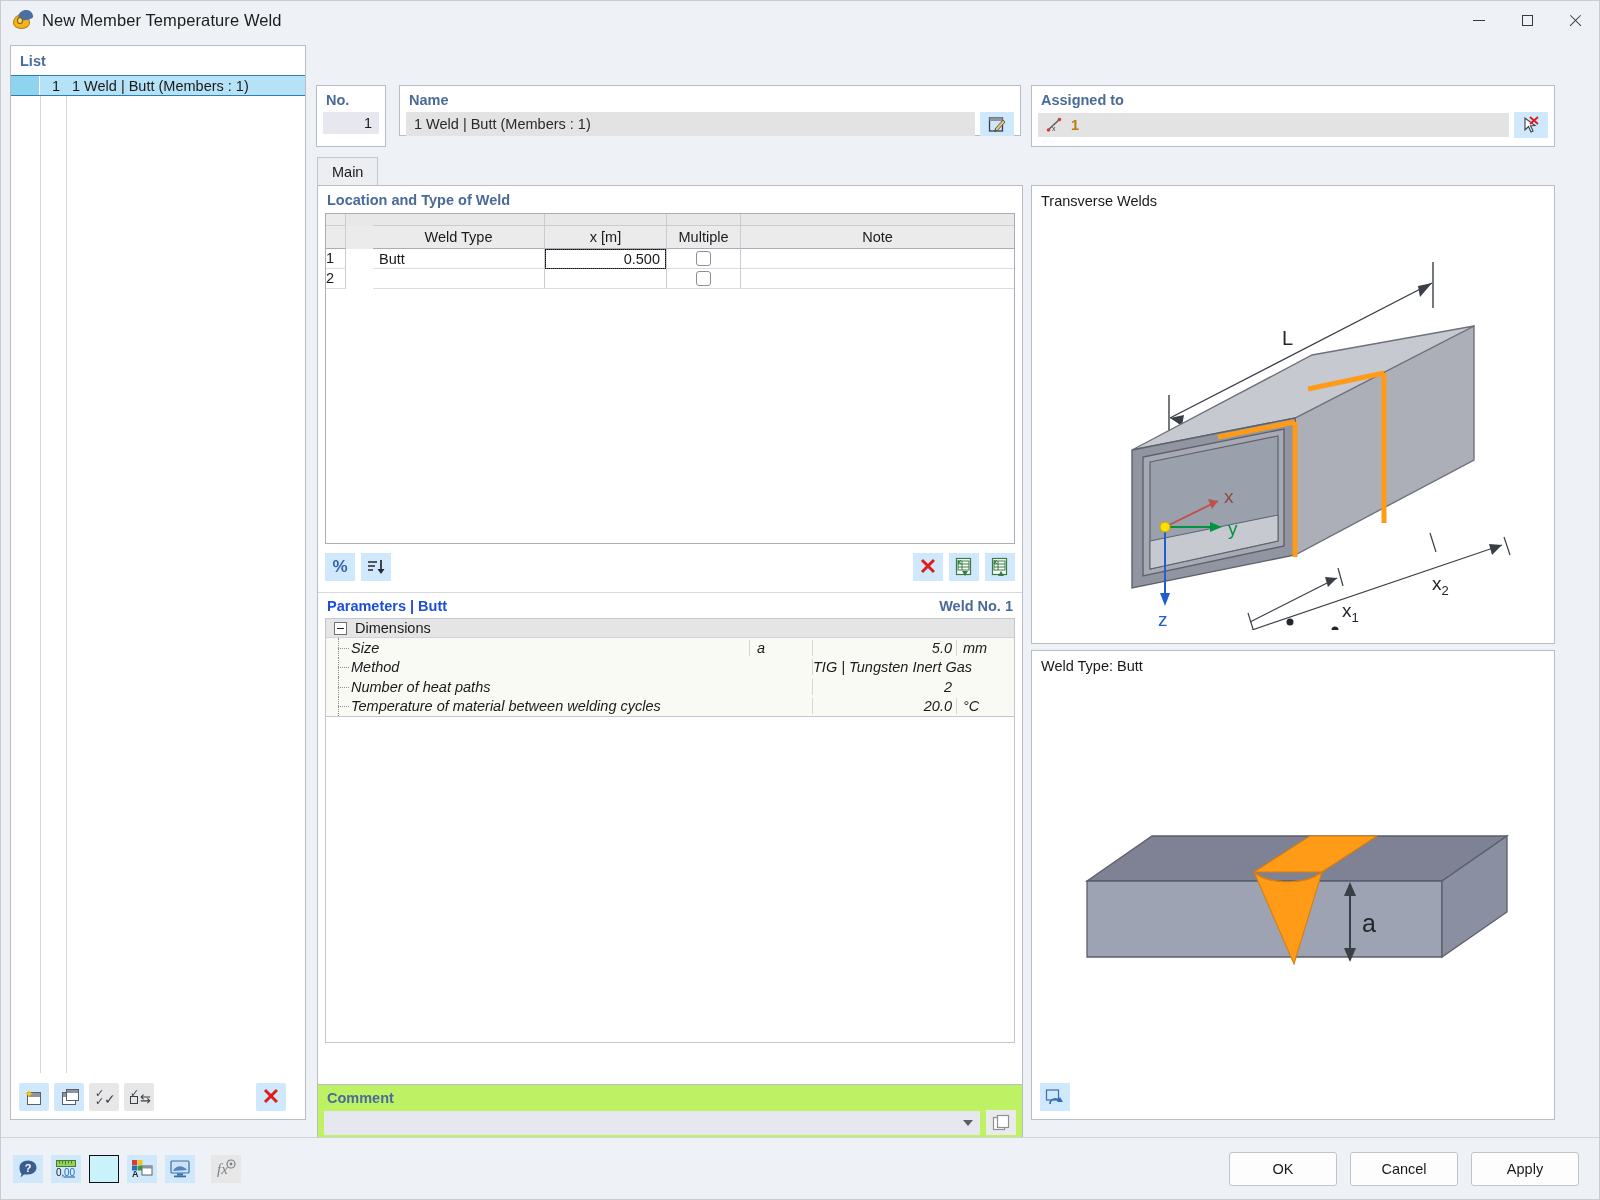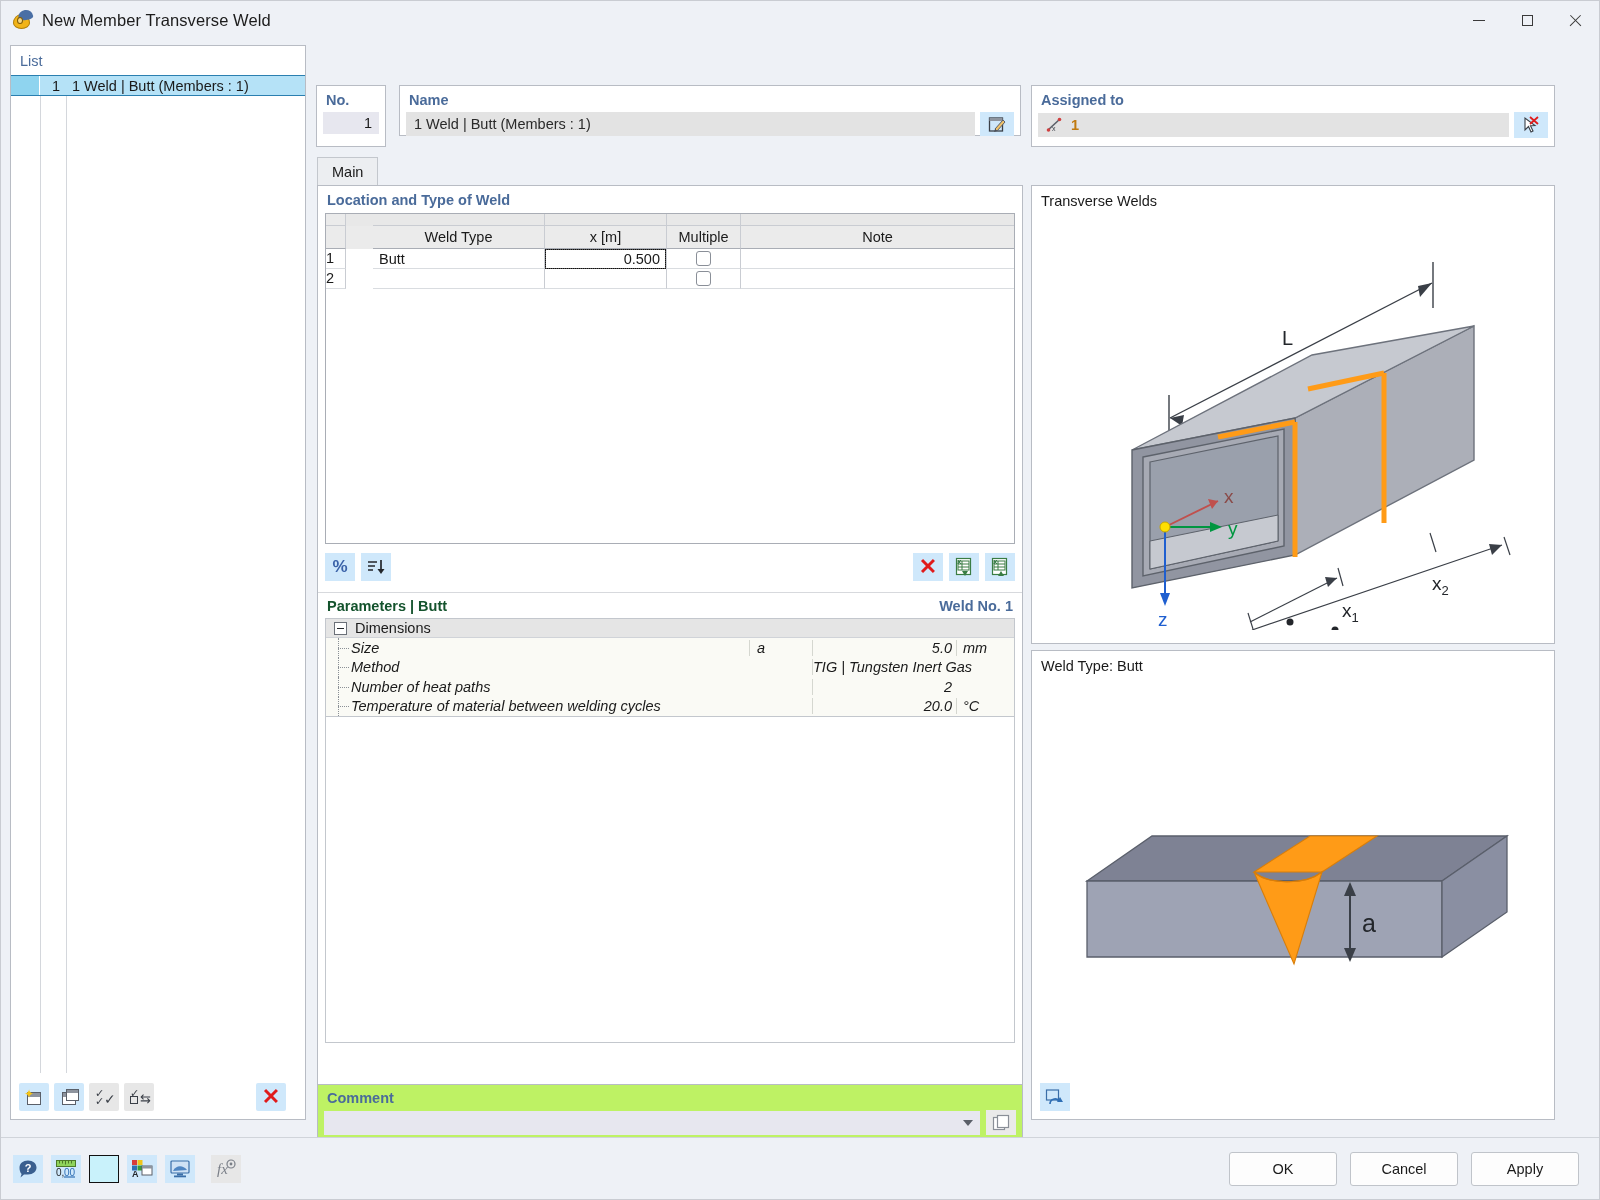--- a/index.html
+++ b/index.html
@@ -65,21 +65,21 @@
   
   .body-wrap { flex:1 1 auto; position:relative; }
 
   
   .list-panel {
     position:absolute; left:9px; top:5px; width:296px; height:1075px;
     background:#ffffff; border:1px solid #b8bcc4;
     display:flex; flex-direction:column;
   }
   .panel-caption {
-    font-size:14.5px; font-weight:normal; color:#4a6b9a;
+    font-size:14.5px; font-weight:bold; color:#4a6b9a;
     padding:7px 0 6px 9px;
   }
   .list-grid { flex:1 1 auto; position:relative; overflow:hidden; }
   .list-row {
     display:flex; align-items:stretch; height:21px;
     background:#b5e2f7;
     border-top:1px solid #2a7fb0; border-bottom:1px solid #2a7fb0;
     font-size:14.5px;
   }
   .lr-color { width:29px; background:#8fd4ef; border-right:1px solid #ffffff; }
@@ -207,21 +207,21 @@
   .wt-tools .spacer { flex:1; }
   .tb2 { width:30px; height:28px; margin-right:6px; background:#cfe8fb;
          display:flex; align-items:center; justify-content:center; }
   .pct { color:#3a62a8; font-weight:bold; font-size:17px; }
 
   
   .params-sep { margin-top:10px; height:1px; background:#d7d9dd; }
   .params-head {
     display:flex; align-items:baseline; padding:5px 9px 4px 9px;
   }
-  .params-head .l { font-size:14.5px; font-weight:bold; color:#14532d; }
+  .params-head .l { font-size:14.5px; font-weight:bold; color:#1d4ed8; }
   .params-head .r { margin-left:auto; font-size:14.5px; font-weight:bold; color:#4a6b9a; }
   .ptable { margin:0 7px; border:1px solid #c3c7cd; background:#fafaf5; }
   .pgroup { display:flex; align-items:center; height:19px; background:#e5e5e5;
             border-bottom:1px solid #d0d3d8; font-size:14.5px; }
   .pgroup .exp { width:13px; height:13px; border:1px solid #6b7078; background:#fff;
                  margin-left:8px; position:relative; }
   .pgroup .exp:before { content:""; position:absolute; left:2px; top:5px; width:7px; height:1.3px; background:#23262b; }
   .pgroup .gl { margin-left:8px; }
   .prow { display:flex; height:19.5px; font-size:14.5px; align-items:center;font-style:italic; }
   .prow .tree { width:25px; position:relative; height:100%; }
@@ -284,21 +284,21 @@
 <body>
 
 <div class="win">
 
   <div class="titlebar">
     <div class="title-icon">
       <div class="c1"></div>
         <div class="c3"></div>
         <div class="c2"></div>
     </div>
-    <div class="title-text">New Member Transverse Weld</div>
+    <div class="title-text">New Member Temperature Weld</div>
     <div class="win-btns">
       <div class="win-btn">
           <div class="glyph-min"></div>
         </div>
       <div class="win-btn">
           <div class="glyph-max"></div>
         </div>
       <div class="win-btn close">
           <div class="glyph-close"></div>
         </div>

